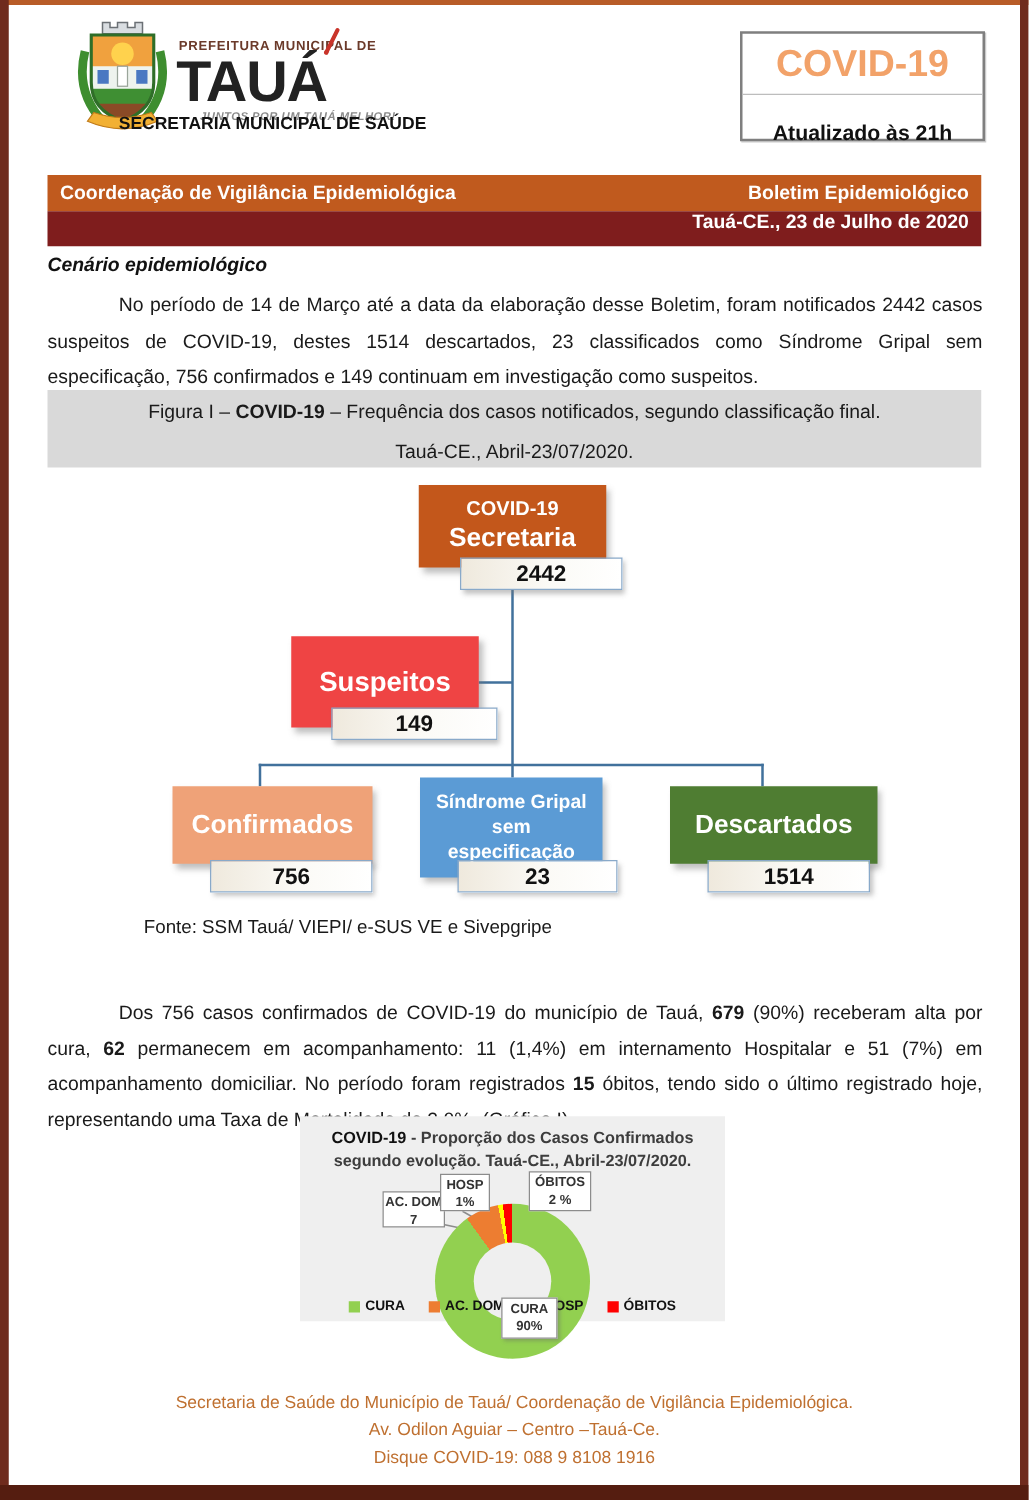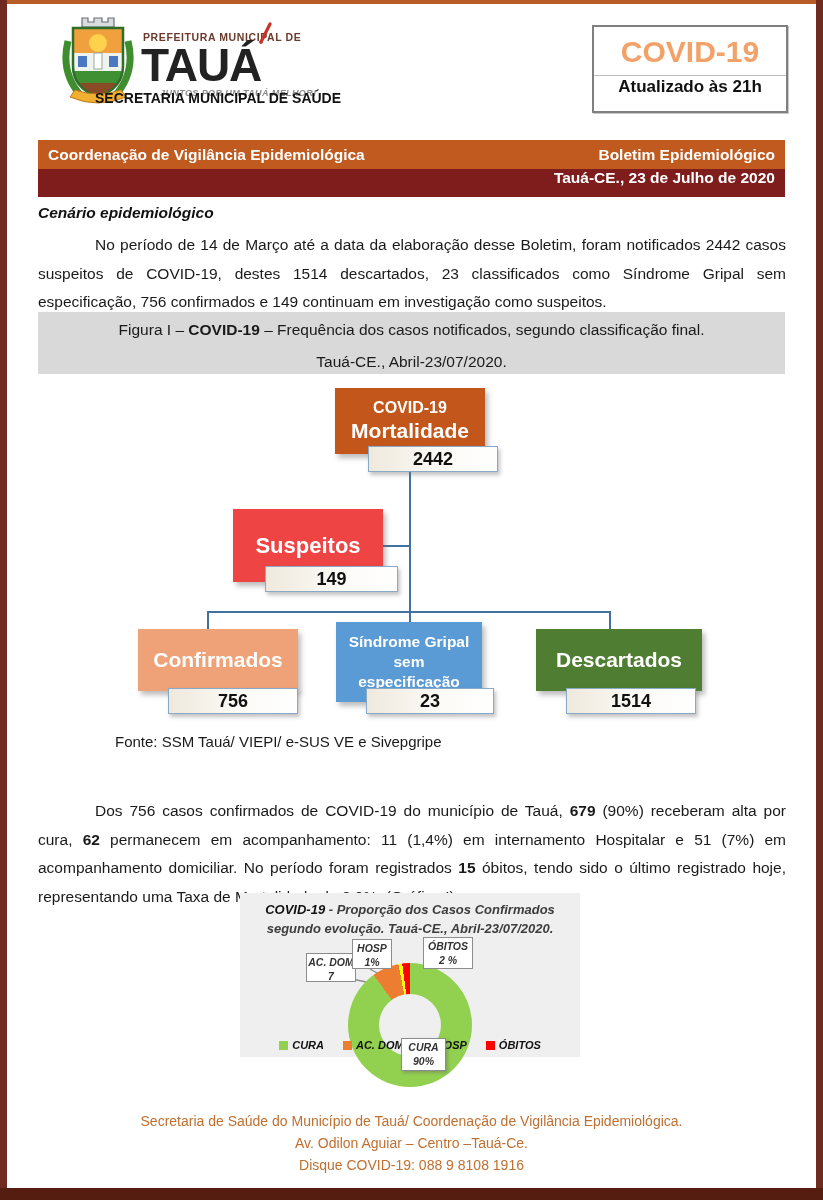--- a/index.html
+++ b/index.html
@@ -19,21 +19,21 @@
   .city{position:absolute;left:141px;top:38px;font-size:46px;font-weight:bold;
         letter-spacing:-1px;color:#222;}
   .tagline{position:absolute;left:160px;top:88px;font-size:9px;font-weight:bold;
            font-style:italic;color:#8a8a8a;letter-spacing:.4px;}
   .pen{position:absolute;left:258px;top:22px;}
   .secretariat{position:absolute;left:95px;top:90px;font-size:14px;font-weight:bold;color:#111;}
   .covid-box{position:absolute;left:592px;top:25px;width:196px;height:88px;background:#fff;
              border:2px solid #7f7f7f;box-sizing:border-box;box-shadow:1px 1px 0 #c9c9c9;}
   .covid-box .title{margin-top:8px;text-align:center;font-size:30px;font-weight:bold;color:#f2a269;}
   .covid-box .divider{margin:6px 0 0 0;height:1px;background:#bdbdbd;}
-  .covid-box .updated{margin-top:1px;text-align:center;font-size:17px;font-weight:bold;color:#111;}
+  .covid-box .updated{margin-top:21px;text-align:center;font-size:17px;font-weight:bold;color:#111;}
 
   
   .banner{position:absolute;left:38px;top:140px;width:747px;height:29px;background:#c05a1e;
           display:flex;align-items:center;justify-content:space-between;box-sizing:border-box;
           padding:0 10px;color:#fff;font-weight:bold;font-size:15.5px;}
   .banner2{position:absolute;left:38px;top:169px;width:747px;height:28px;background:#7f1d1d;
            display:flex;justify-content:flex-end;box-sizing:border-box;
            padding:0 10px;color:#fff;font-weight:bold;font-size:15.5px;}
 
   .h1{position:absolute;left:38px;font-size:15.5px;font-weight:bold;color:#111;}
@@ -61,21 +61,21 @@
           font-weight:bold;font-size:18px;color:#111;box-sizing:border-box;}
   .v2442{left:368px;top:61px;width:130px;height:26px;}
   .v149{left:265px;top:181px;width:133px;height:26px;}
   .v756{left:168px;top:303px;width:130px;height:26px;}
   .v23{left:366px;top:303px;width:128px;height:26px;}
   .v1514{left:566px;top:303px;width:130px;height:26px;}
   .cline{position:absolute;background:#41719c;}
   .fonte{position:absolute;left:115px;top:348px;font-size:15px;color:#1a1a1a;}
 
   
-  .chart-panel{position:absolute;left:240px;top:893px;width:340px;height:164px;background:#efefef;font-style:italic;}
+  .chart-panel{position:absolute;left:240px;top:893px;width:340px;height:164px;background:#efefef;}
   .chart-title{position:absolute;left:10px;top:8px;width:320px;text-align:center;font-size:13px;
                line-height:1.45;color:#3d3d3d;font-weight:bold;}
   .chart-title b{color:#111;}
   .donut{position:absolute;left:108px;top:70px;width:124px;height:124px;border-radius:50%;}
   .hole{position:absolute;left:139px;top:101px;width:62px;height:62px;border-radius:50%;background:#efefef;}
   .callout{position:absolute;background:#fff;border:1px solid #8c8c8c;text-align:center;
            font-size:10.5px;font-weight:bold;line-height:1.3;color:#333;box-sizing:border-box;
            padding-top:2px;}
   .co-acdom{left:66px;top:60px;width:50px;height:29px;z-index:1;}
   .co-hosp{left:112px;top:46px;width:40px;height:30px;z-index:2;}
@@ -156,21 +156,21 @@
 
   <div class="flow">
     <div class="cline" style="left:409px;top:87px;width:2px;height:150px;"></div>
     <div class="cline" style="left:383px;top:160px;width:27px;height:2px;"></div>
     <div class="cline" style="left:207px;top:226px;width:404px;height:2px;"></div>
     <div class="cline" style="left:207px;top:226px;width:2px;height:18px;"></div>
     <div class="cline" style="left:609px;top:226px;width:2px;height:18px;"></div>
 
     <div class="fbox fb-notif">
       <div class="t1">COVID-19</div>
-      <div class="t2">Mortalidade</div>
+      <div class="t2">Secretaria</div>
     </div>
     <div class="valbox v2442">2442</div>
 
     <div class="fbox fb-susp">
       <div>Suspeitos</div>
     </div>
     <div class="valbox v149">149</div>
 
     <div class="fbox fb-conf">
       <div>Confirmados</div>

